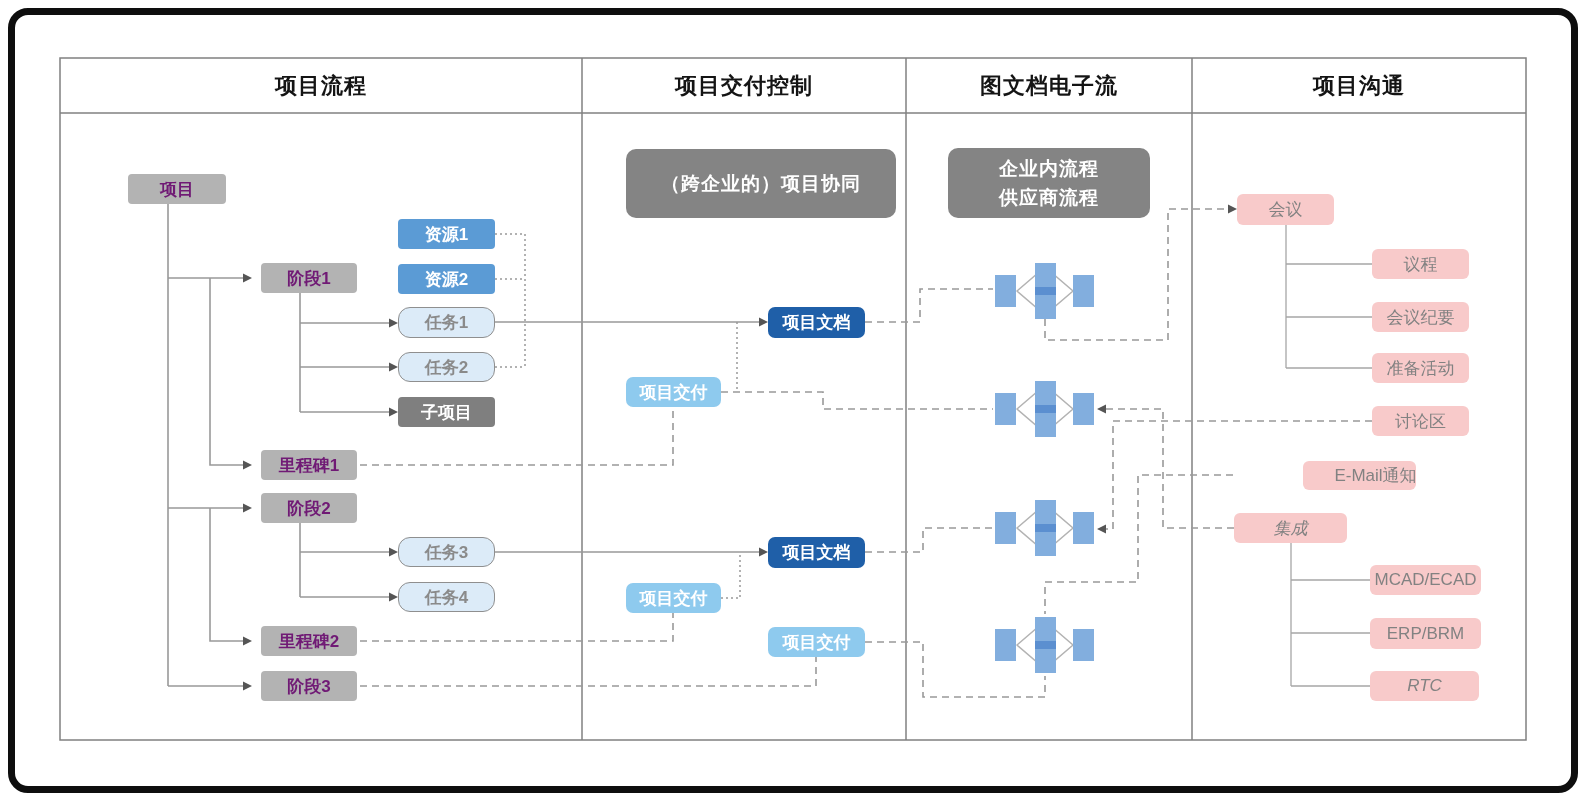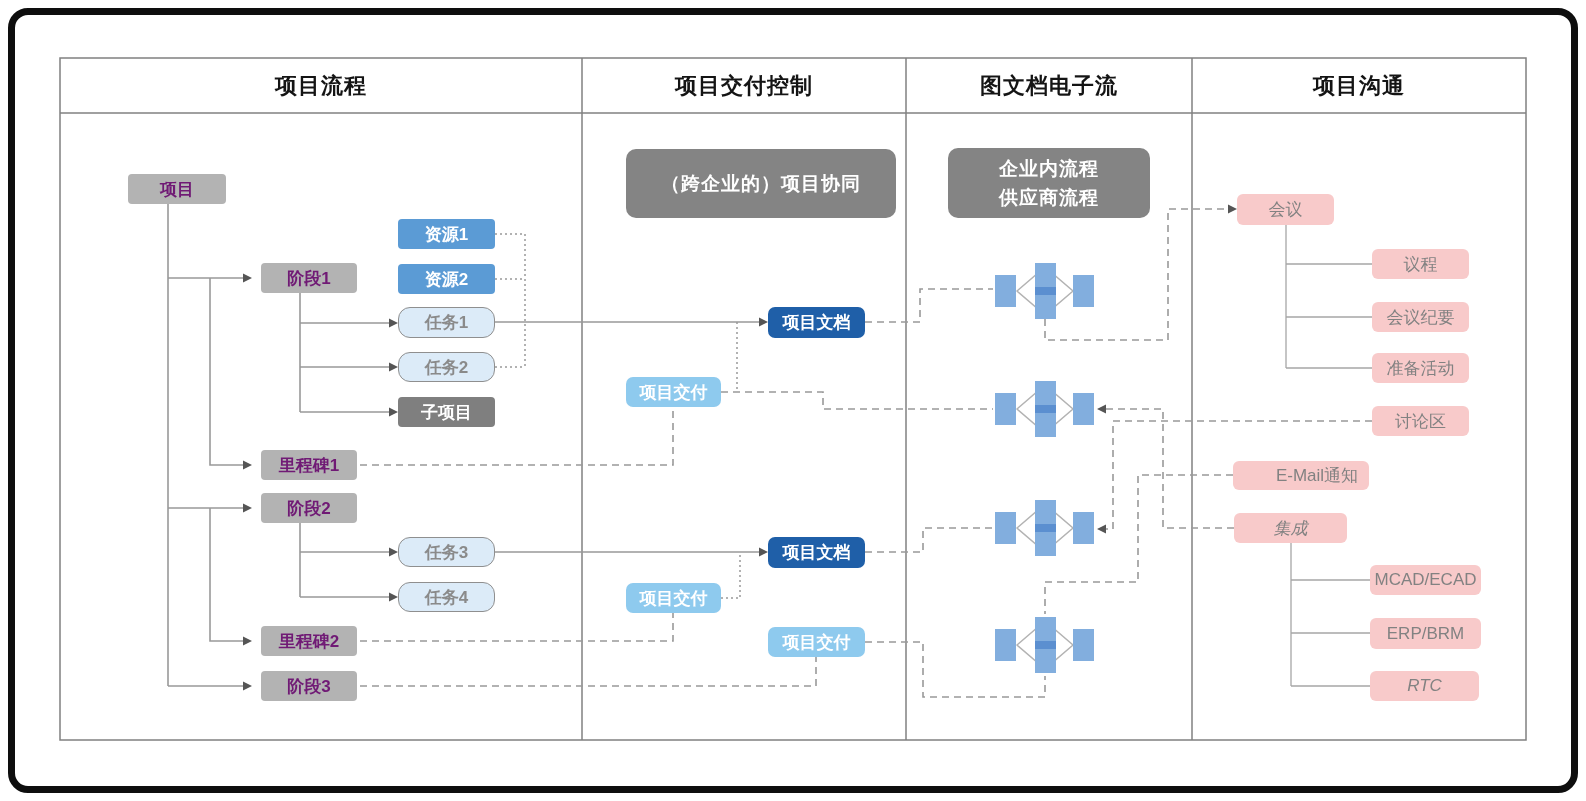--- a/index.html
+++ b/index.html
@@ -168,20 +168,20 @@
   <div class="box banner" style="left:948px;top:148px;width:202px;height:70px;">
     <span>企业内流程</span>
     <span>供应商流程</span>
   </div>
 
   <div class="box pink" style="left:1237px;top:194px;width:97px;height:31px;">会议</div>
   <div class="box pink" style="left:1372px;top:249px;width:97px;height:30px;">议程</div>
   <div class="box pink" style="left:1372px;top:302px;width:97px;height:30px;">会议纪要</div>
   <div class="box pink" style="left:1372px;top:353px;width:97px;height:30px;">准备活动</div>
   <div class="box pink" style="left:1372px;top:406px;width:97px;height:30px;">讨论区</div>
-  <div class="box pink" style="left:1233px;top:461px;width:136px;height:29px;padding-left:32px;">E-Mail通知</div>
+  <div class="box pink" style="left:1303px;top:461px;width:113px;height:29px;padding-left:32px;">E-Mail通知</div>
   <div class="box pink" style="left:1234px;top:513px;width:113px;height:30px;font-style:italic;">集成</div>
   <div class="box pink" style="left:1370px;top:565px;width:111px;height:30px;">MCAD/ECAD</div>
   <div class="box pink" style="left:1370px;top:618px;width:111px;height:31px;">ERP/BRM</div>
   <div class="box pink" style="left:1370px;top:671px;width:109px;height:30px;font-style:italic;">RTC</div>
 
   <div class="frame"></div>
 </div>
 
 </body></html>

